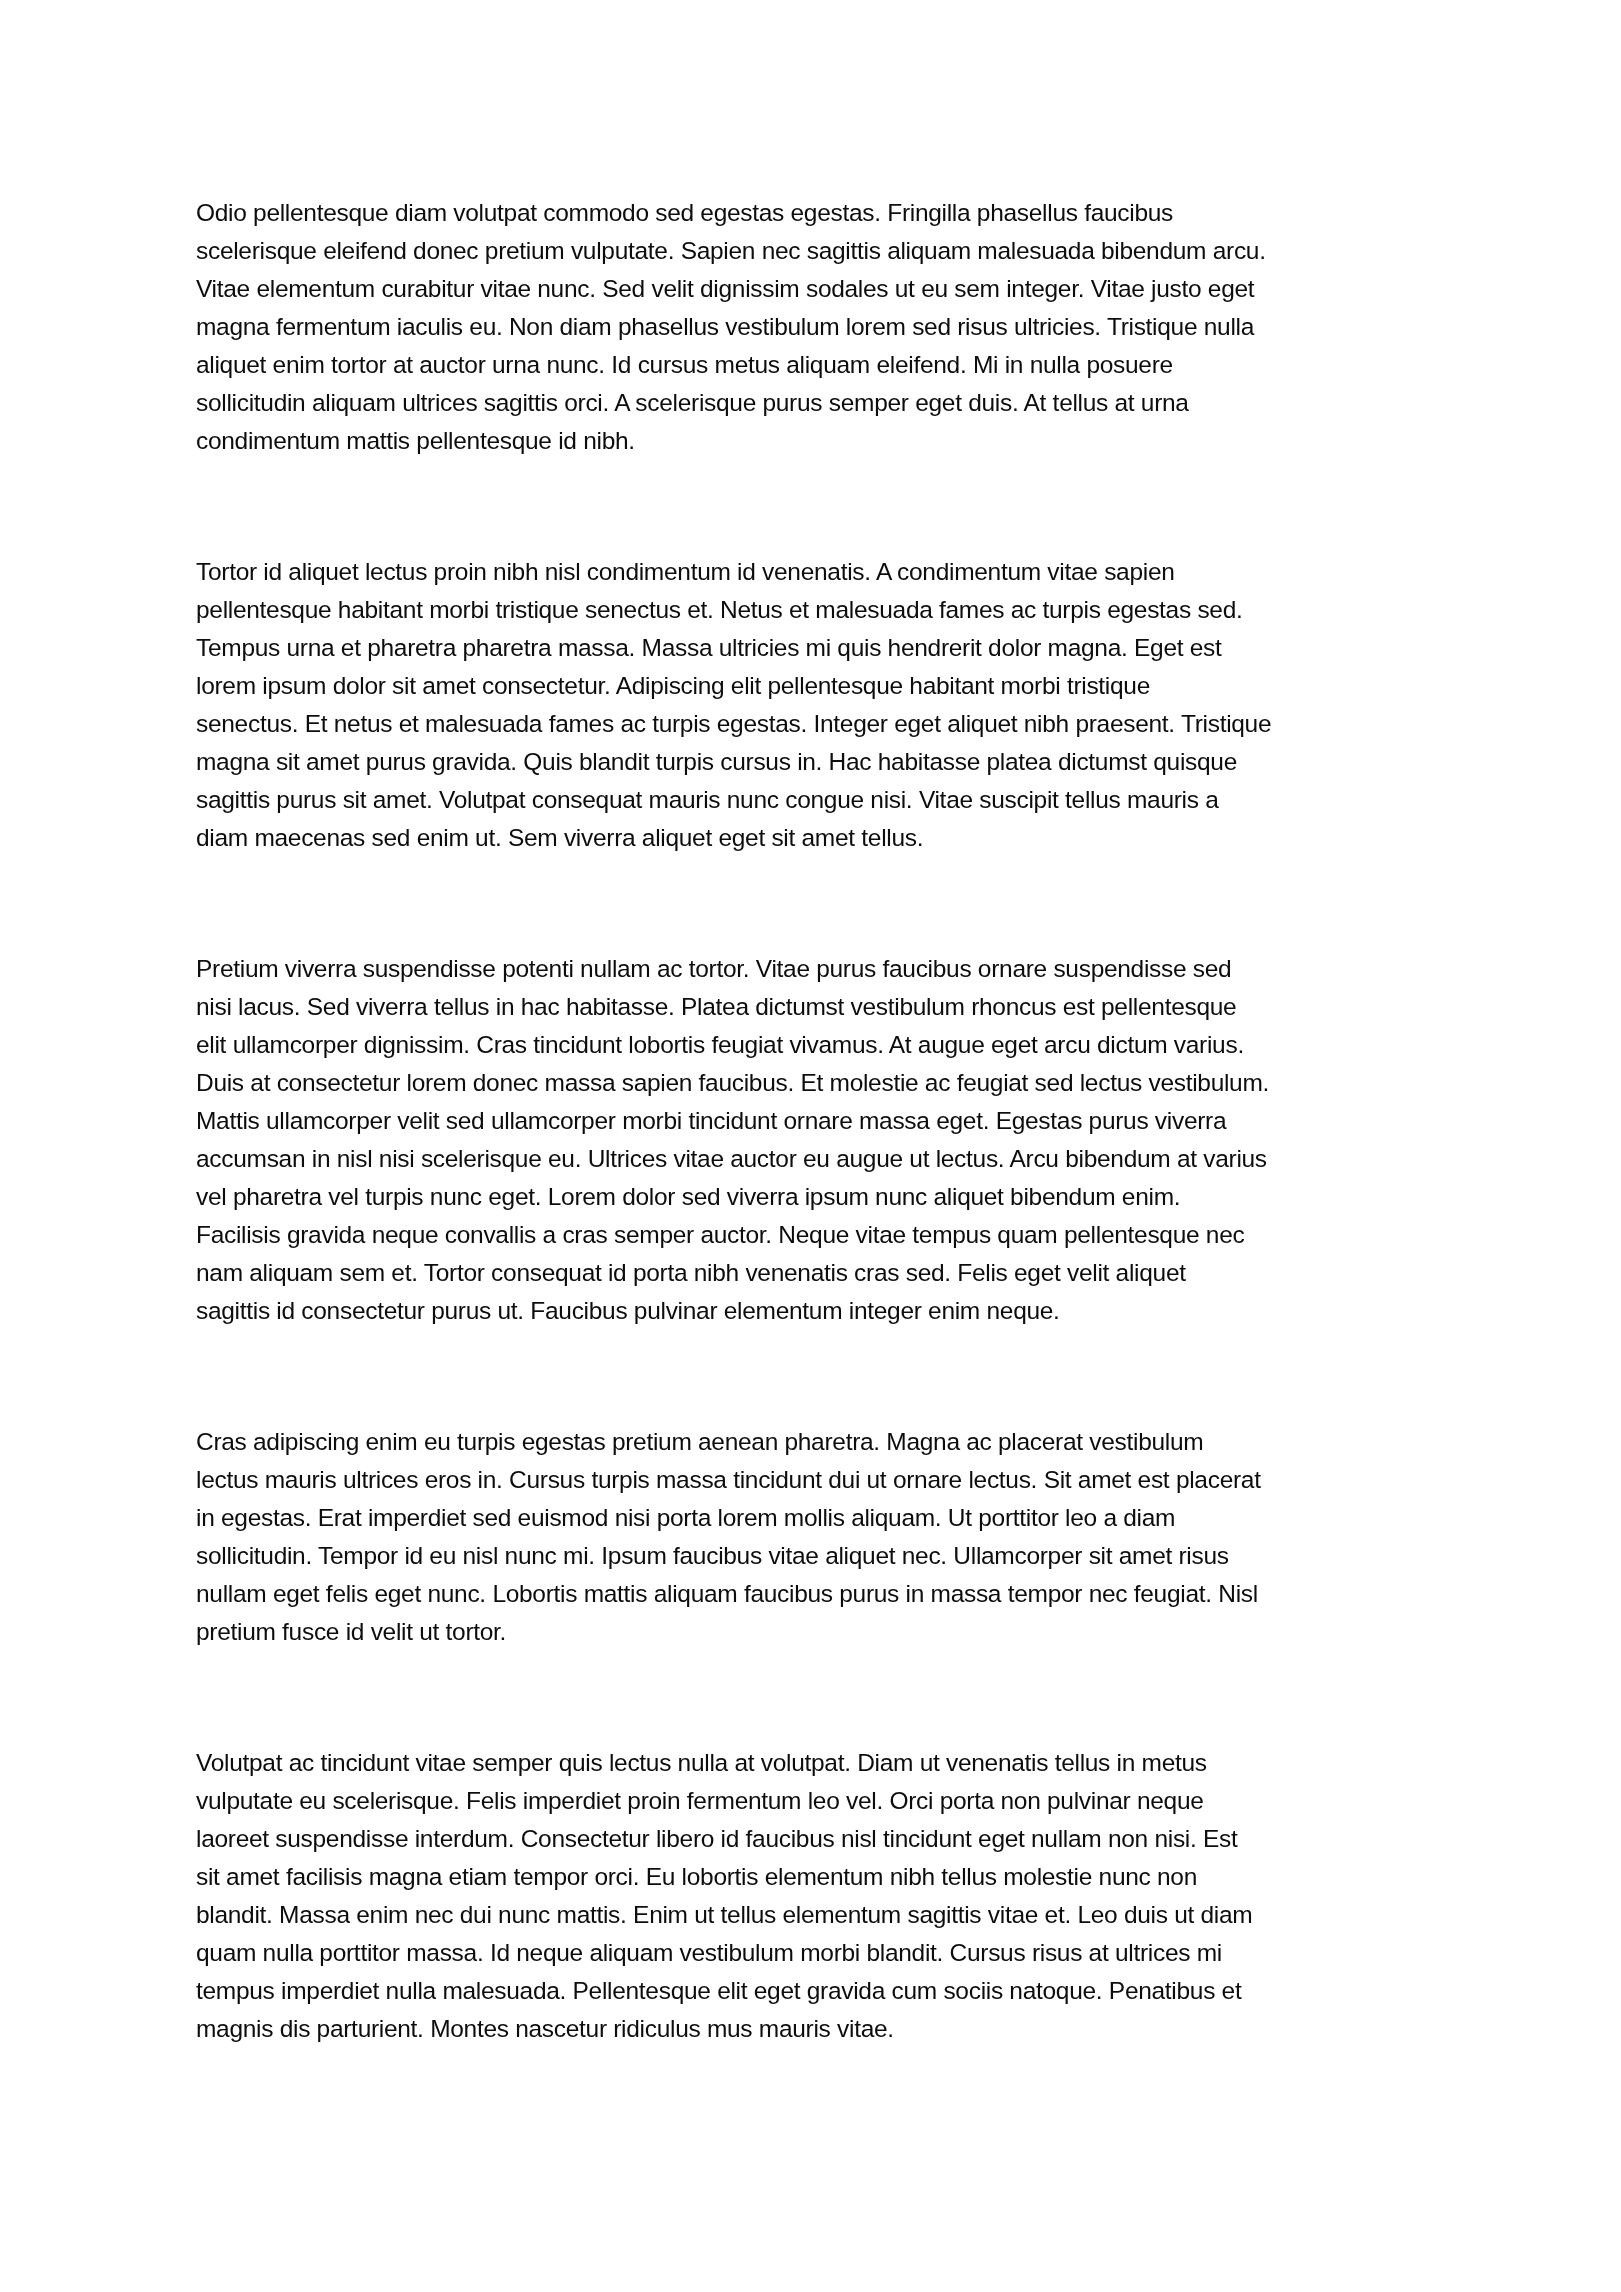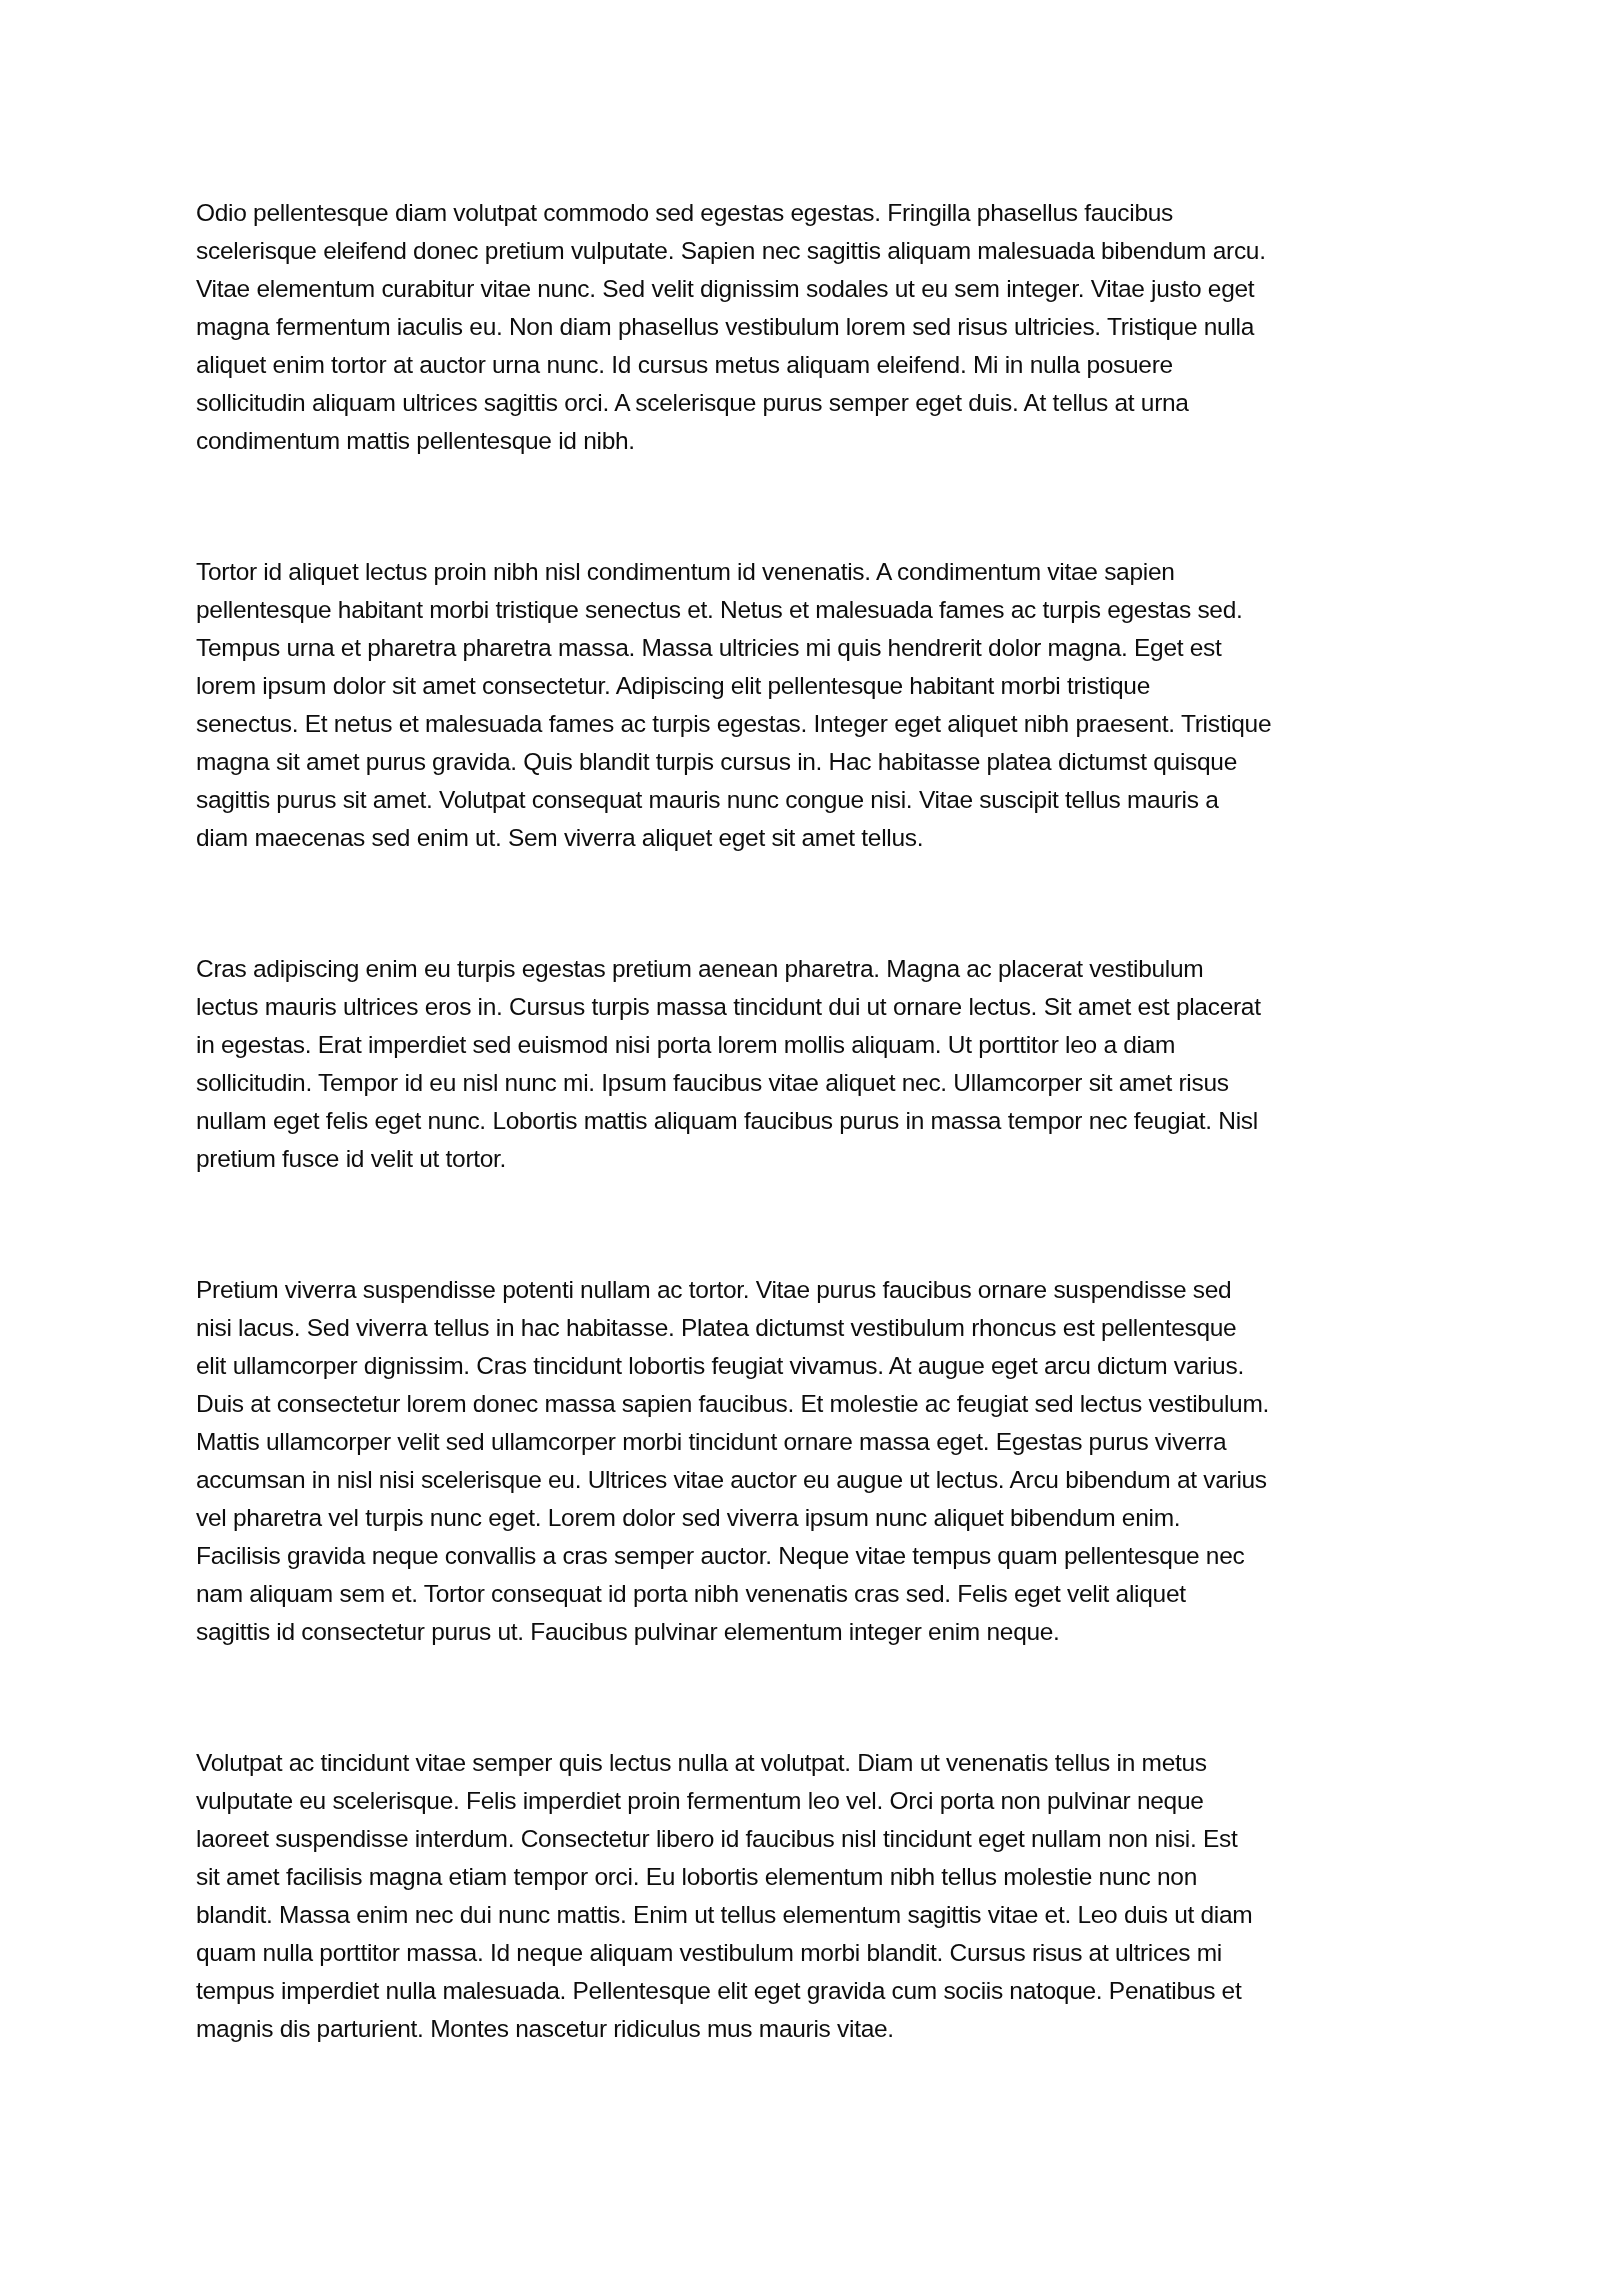--- a/index.html
+++ b/index.html
@@ -52,36 +52,36 @@
 sollicitudin aliquam ultrices sagittis orci. A scelerisque purus semper eget duis. At tellus at urna
 condimentum mattis pellentesque id nibh.</p>
     <p class="para">Tortor id aliquet lectus proin nibh nisl condimentum id venenatis. A condimentum vitae sapien
 pellentesque habitant morbi tristique senectus et. Netus et malesuada fames ac turpis egestas sed.
 Tempus urna et pharetra pharetra massa. Massa ultricies mi quis hendrerit dolor magna. Eget est
 lorem ipsum dolor sit amet consectetur. Adipiscing elit pellentesque habitant morbi tristique
 senectus. Et netus et malesuada fames ac turpis egestas. Integer eget aliquet nibh praesent. Tristique
 magna sit amet purus gravida. Quis blandit turpis cursus in. Hac habitasse platea dictumst quisque
 sagittis purus sit amet. Volutpat consequat mauris nunc congue nisi. Vitae suscipit tellus mauris a
 diam maecenas sed enim ut. Sem viverra aliquet eget sit amet tellus.</p>
-    <p class="para">Cras adipiscing enim eu turpis egestas pretium aenean pharetra. Magna ac placerat vestibulum
-lectus mauris ultrices eros in. Cursus turpis massa tincidunt dui ut ornare lectus. Sit amet est placerat
-in egestas. Erat imperdiet sed euismod nisi porta lorem mollis aliquam. Ut porttitor leo a diam
-sollicitudin. Tempor id eu nisl nunc mi. Ipsum faucibus vitae aliquet nec. Ullamcorper sit amet risus
-nullam eget felis eget nunc. Lobortis mattis aliquam faucibus purus in massa tempor nec feugiat. Nisl
-pretium fusce id velit ut tortor.</p>
     <p class="para">Pretium viverra suspendisse potenti nullam ac tortor. Vitae purus faucibus ornare suspendisse sed
 nisi lacus. Sed viverra tellus in hac habitasse. Platea dictumst vestibulum rhoncus est pellentesque
 elit ullamcorper dignissim. Cras tincidunt lobortis feugiat vivamus. At augue eget arcu dictum varius.
 Duis at consectetur lorem donec massa sapien faucibus. Et molestie ac feugiat sed lectus vestibulum.
 Mattis ullamcorper velit sed ullamcorper morbi tincidunt ornare massa eget. Egestas purus viverra
 accumsan in nisl nisi scelerisque eu. Ultrices vitae auctor eu augue ut lectus. Arcu bibendum at varius
 vel pharetra vel turpis nunc eget. Lorem dolor sed viverra ipsum nunc aliquet bibendum enim.
 Facilisis gravida neque convallis a cras semper auctor. Neque vitae tempus quam pellentesque nec
 nam aliquam sem et. Tortor consequat id porta nibh venenatis cras sed. Felis eget velit aliquet
 sagittis id consectetur purus ut. Faucibus pulvinar elementum integer enim neque.</p>
+    <p class="para">Cras adipiscing enim eu turpis egestas pretium aenean pharetra. Magna ac placerat vestibulum
+lectus mauris ultrices eros in. Cursus turpis massa tincidunt dui ut ornare lectus. Sit amet est placerat
+in egestas. Erat imperdiet sed euismod nisi porta lorem mollis aliquam. Ut porttitor leo a diam
+sollicitudin. Tempor id eu nisl nunc mi. Ipsum faucibus vitae aliquet nec. Ullamcorper sit amet risus
+nullam eget felis eget nunc. Lobortis mattis aliquam faucibus purus in massa tempor nec feugiat. Nisl
+pretium fusce id velit ut tortor.</p>
     <p class="para">Volutpat ac tincidunt vitae semper quis lectus nulla at volutpat. Diam ut venenatis tellus in metus
 vulputate eu scelerisque. Felis imperdiet proin fermentum leo vel. Orci porta non pulvinar neque
 laoreet suspendisse interdum. Consectetur libero id faucibus nisl tincidunt eget nullam non nisi. Est
 sit amet facilisis magna etiam tempor orci. Eu lobortis elementum nibh tellus molestie nunc non
 blandit. Massa enim nec dui nunc mattis. Enim ut tellus elementum sagittis vitae et. Leo duis ut diam
 quam nulla porttitor massa. Id neque aliquam vestibulum morbi blandit. Cursus risus at ultrices mi
 tempus imperdiet nulla malesuada. Pellentesque elit eget gravida cum sociis natoque. Penatibus et
 magnis dis parturient. Montes nascetur ridiculus mus mauris vitae.</p>
   </div>
 </div>

